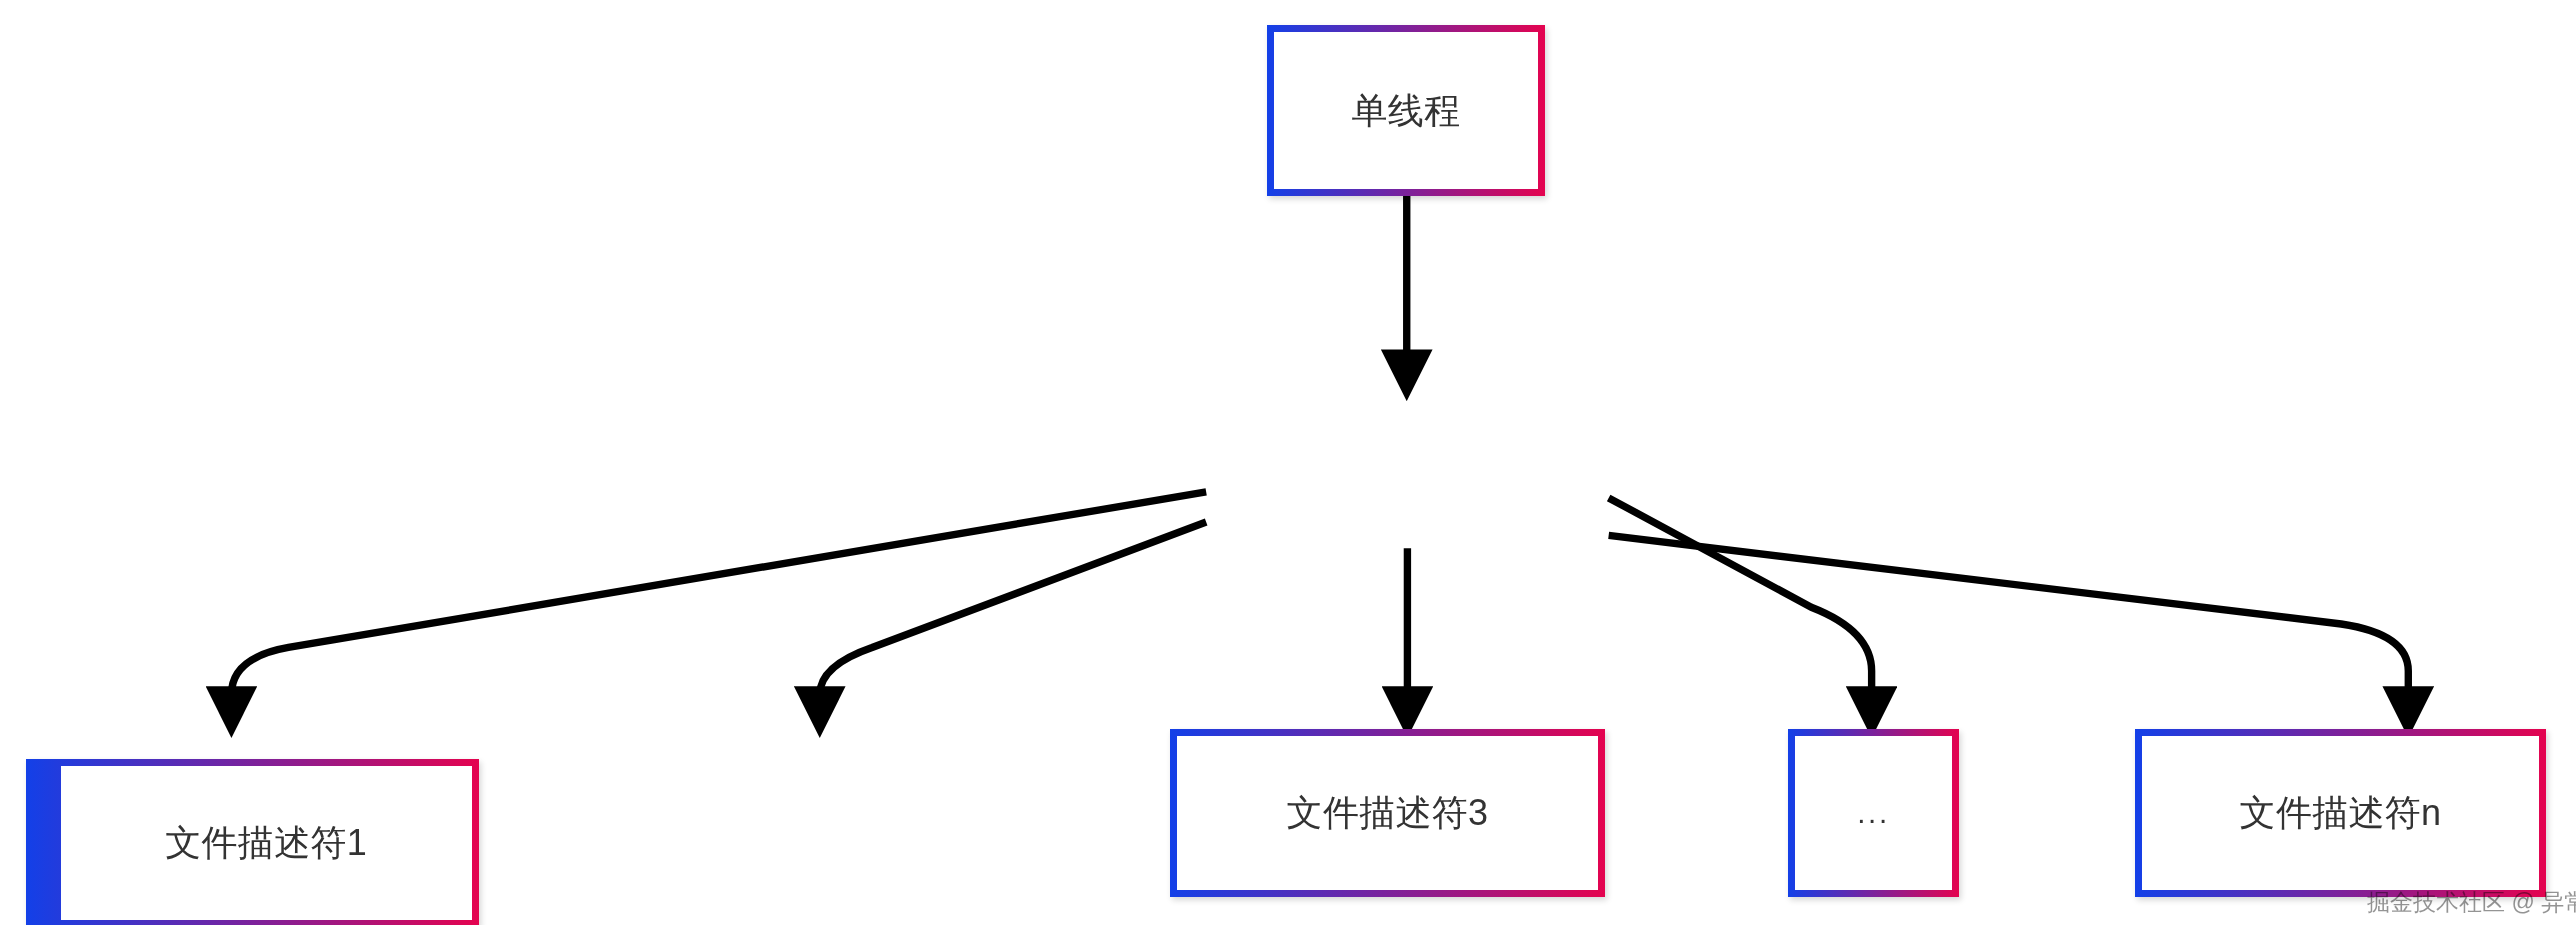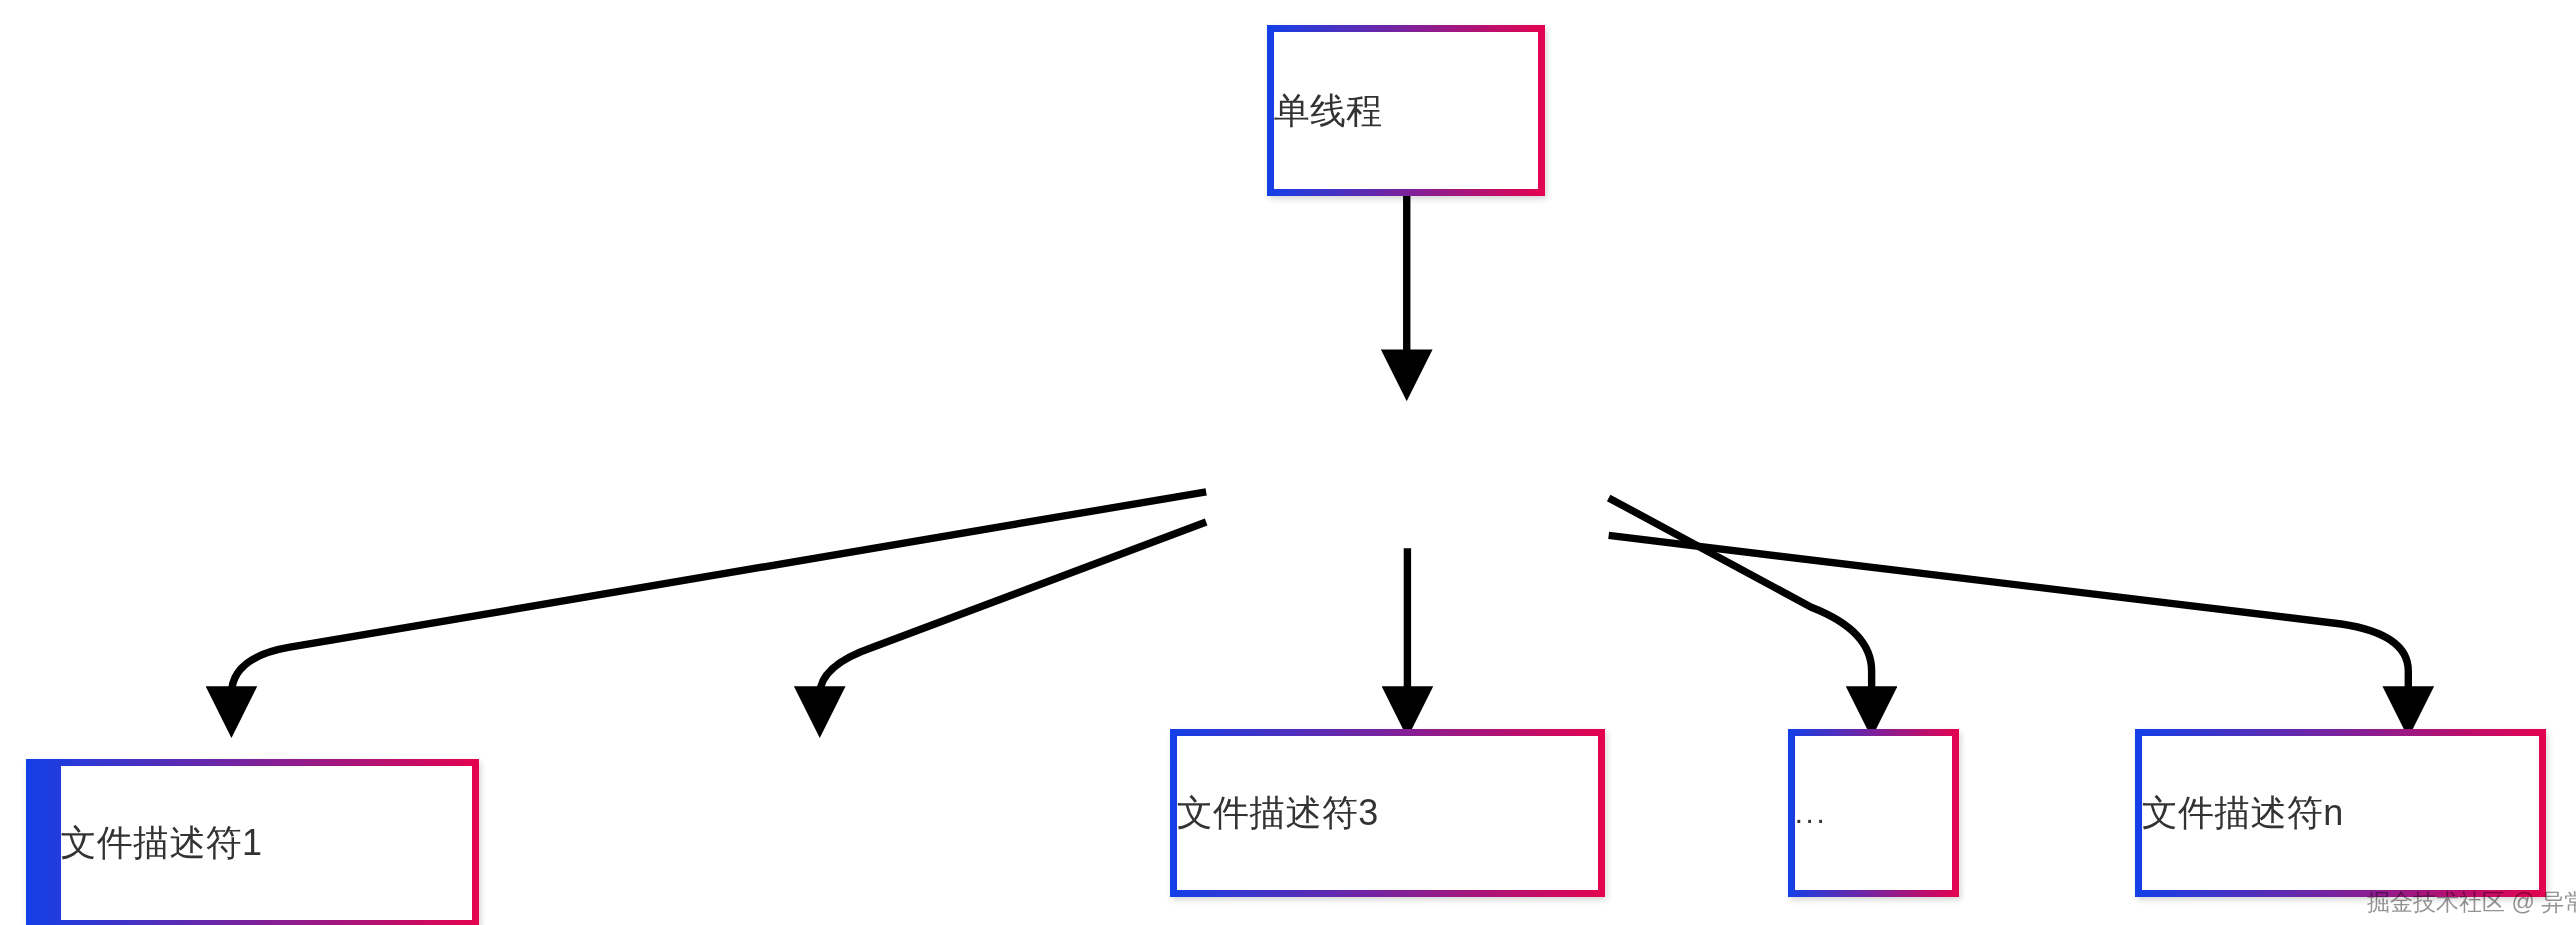--- a/index.html
+++ b/index.html
@@ -37,21 +37,21 @@
     display: flex;
     align-items: center;
     justify-content: center;
   }
   .node-inner {
     width: 100%;
     height: 100%;
     background: #ffffff;
     display: flex;
     align-items: center;
-    justify-content: flex-start;
+    justify-content: center;
   }
   .node-label {
     color: #333333;
     font-size: 36px;
     line-height: 1;
     letter-spacing: 0.3px;
     white-space: nowrap;
     font-family: "Liberation Sans", "DejaVu Sans", sans-serif;
   }
   .node-label.ellipsis {

